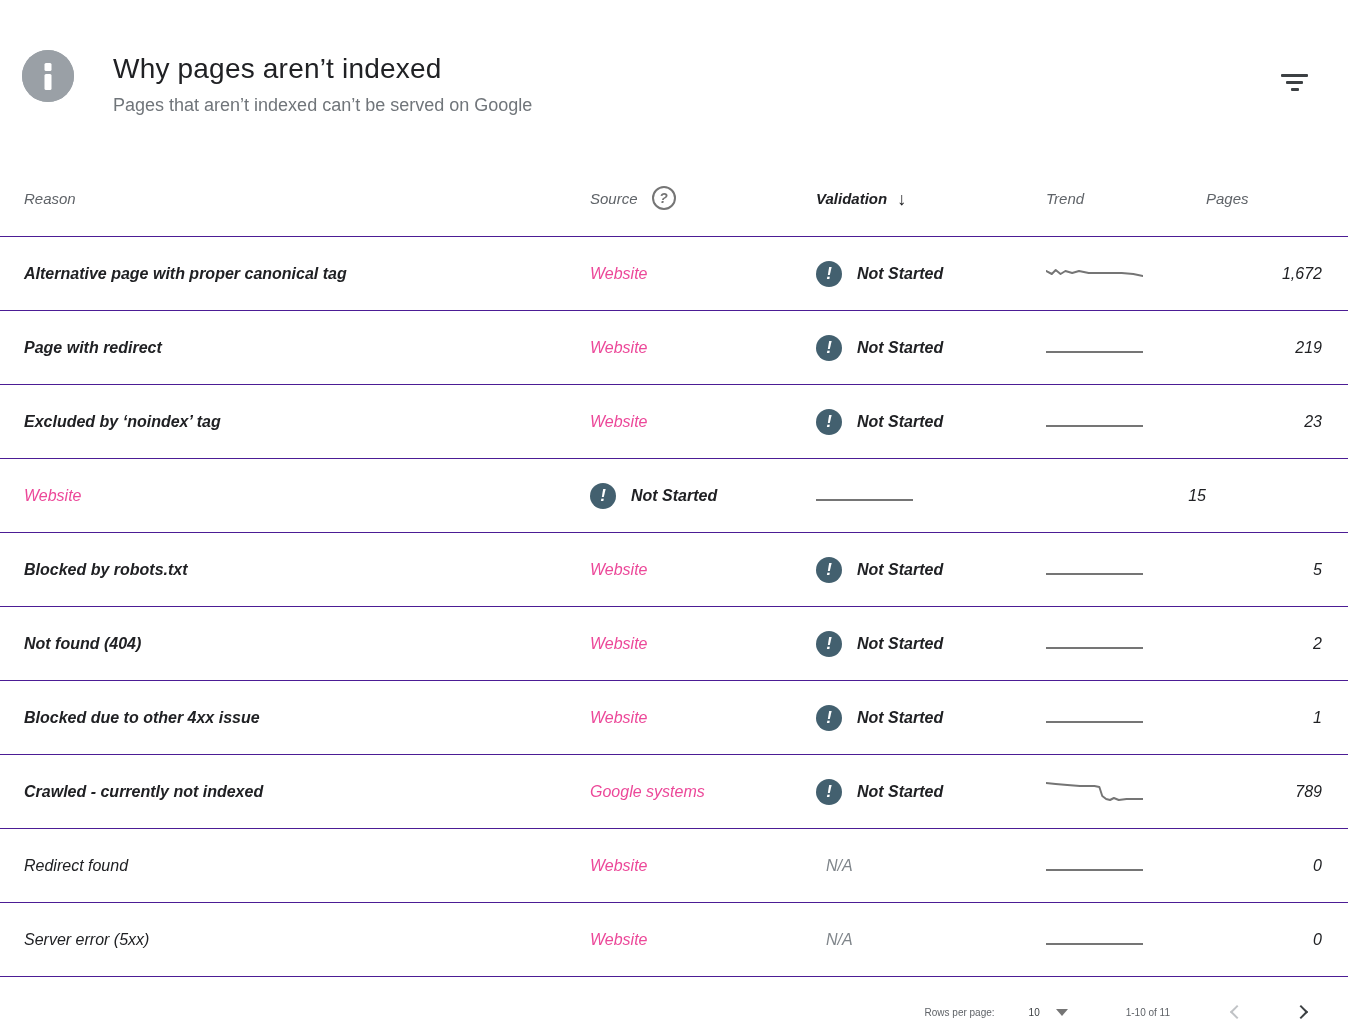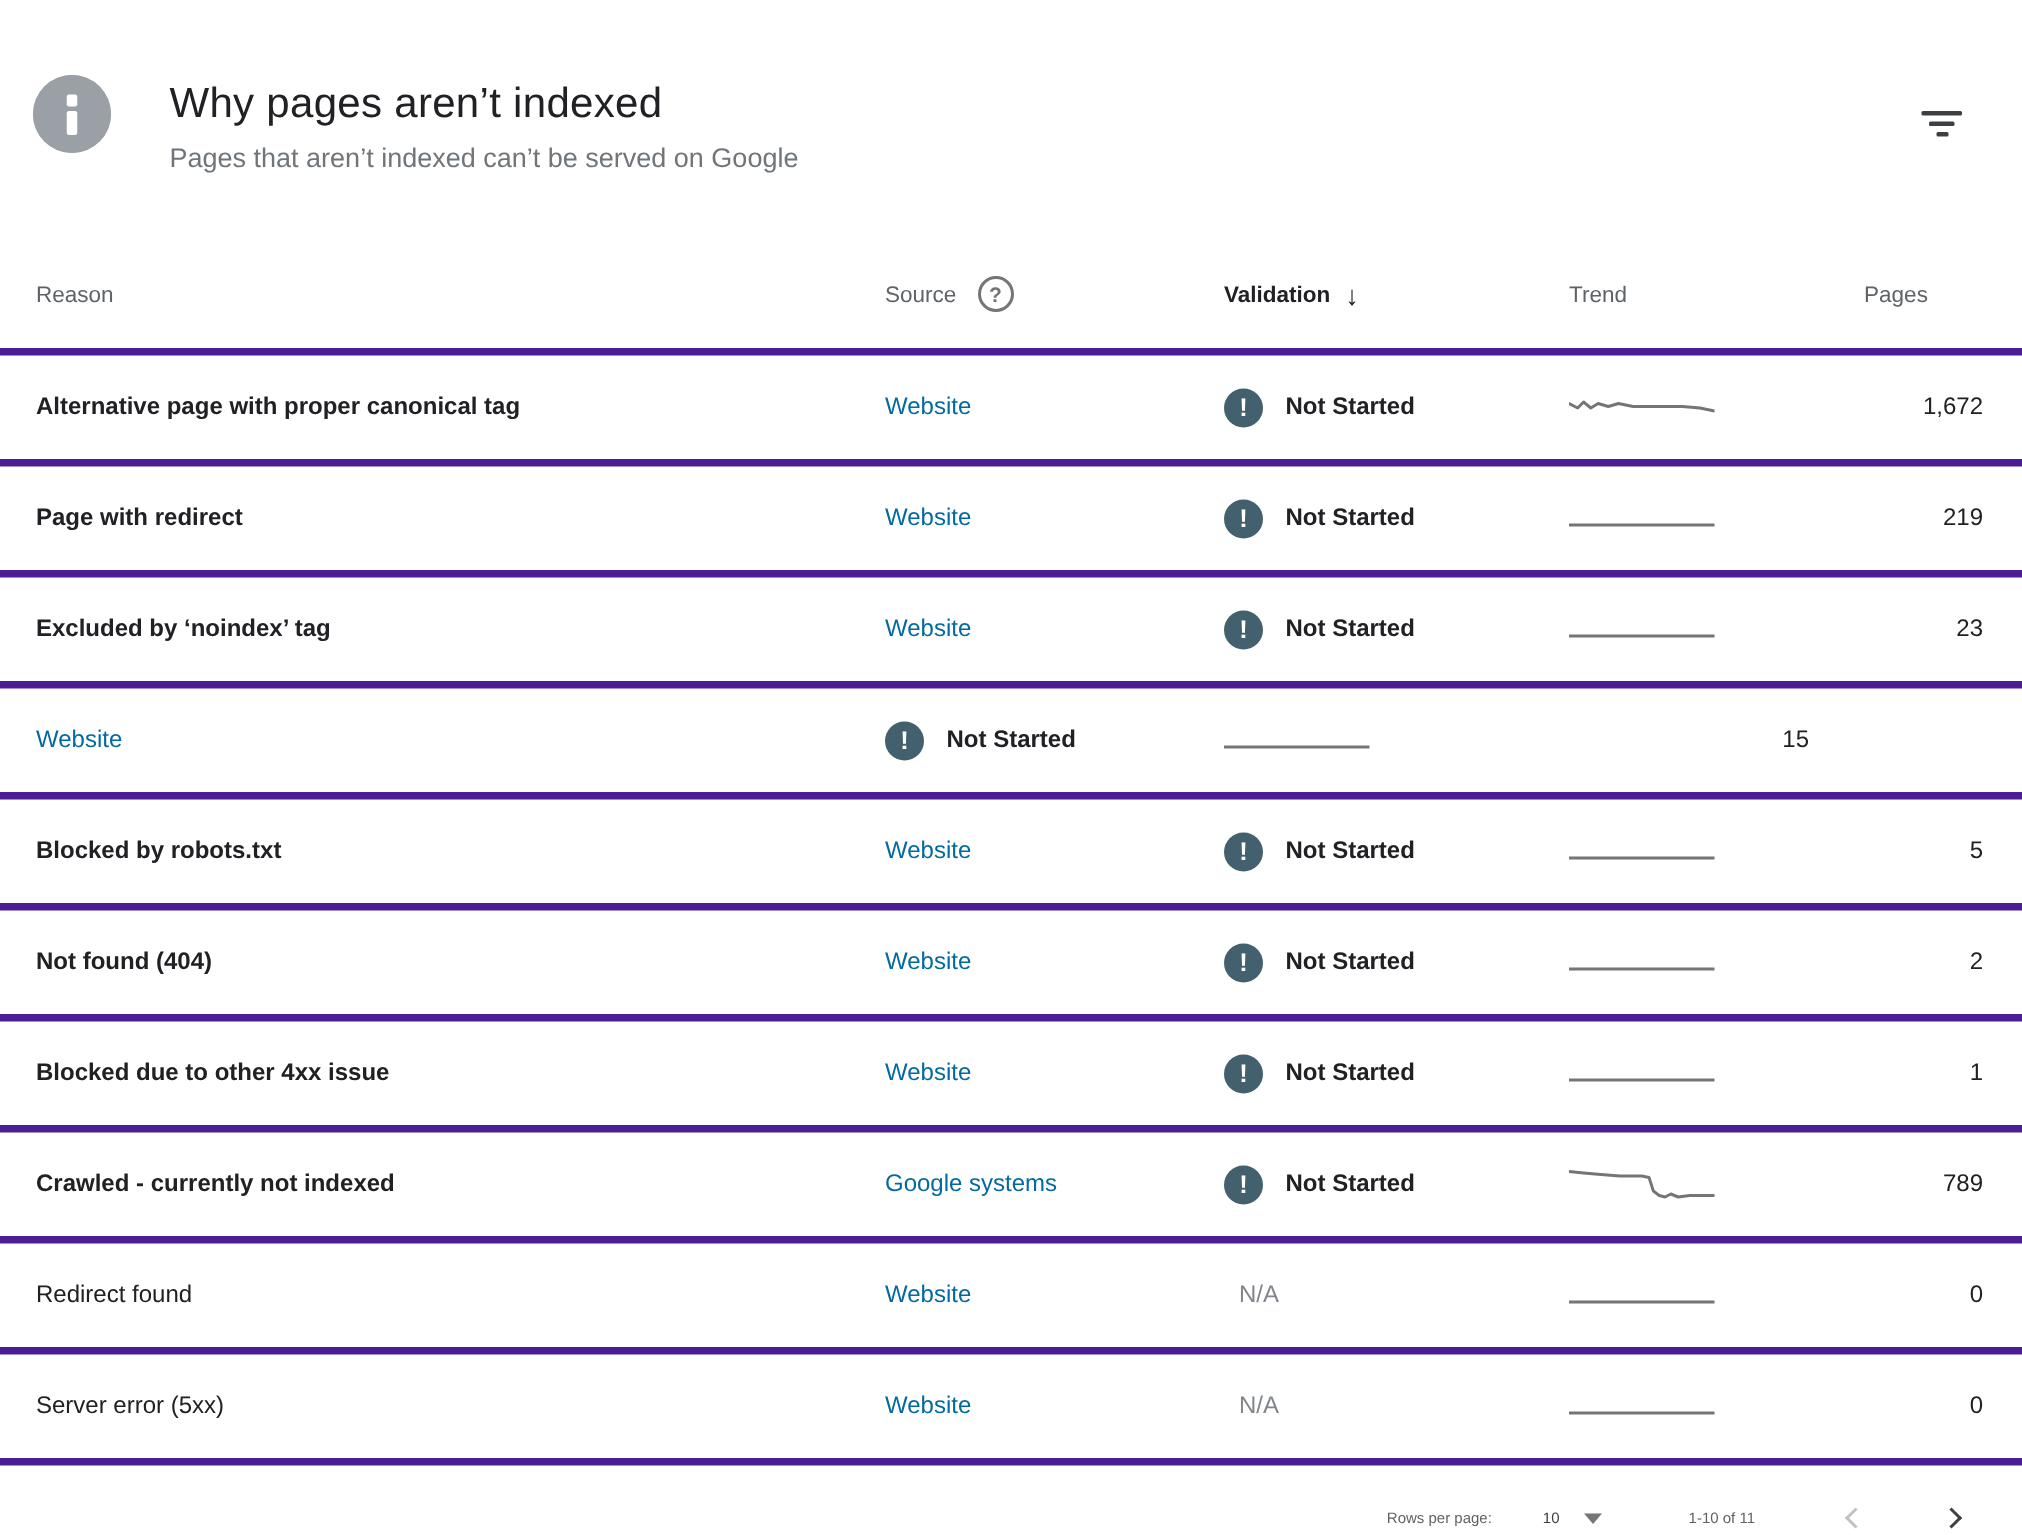--- a/index.html
+++ b/index.html
@@ -15,35 +15,35 @@
   .page-title { font-size:28px; font-weight:400; margin:0; line-height:34px; color:#202124; letter-spacing:0.2px; }
   .page-subtitle { font-size:18px; color:#70757a; margin-top:9px;text-align:center; }
   .filter-btn { margin-left:auto; margin-top:16px; background:none; border:none; padding:8px; cursor:pointer; }
   .filter-icon i { display:block; height:3px; background:#3c4043; border-radius:1px; margin:0 auto 4px auto; }
   .filter-icon i:nth-child(1){ width:27px; }
   .filter-icon i:nth-child(2){ width:17px; }
   .filter-icon i:nth-child(3){ width:8px; margin-bottom:0; }
 
   
   .grid-row { display:grid; grid-template-columns:566px 226px 230px 160px 1fr;
-              padding:0 26px 0 24px; align-items:center; border-bottom:5px solid #4c1d95; }
+              padding:0 26px 0 24px; align-items:center; border-bottom:1px solid #4c1d95;font-style:italic; }
   .thead { height:87px; font-size:15px; color:#5f6368; padding-top:10px; }
   .th { cursor:pointer; }
   .th-validation { color:#202124; font-weight:700; display:flex; align-items:center; gap:10px; }
   .sort-arrow { font-size:18px; font-weight:400; position:relative; top:1px; }
   .th-source { display:flex; align-items:center; }
   .help-circle { width:24px; height:24px; border:2px solid #757575; border-radius:50%; color:#757575;
                  font-size:14px; font-weight:700; display:inline-flex; align-items:center; justify-content:center;
                  margin-left:14px; cursor:pointer; }
-  .th-pages { text-align:center; }
+  .th-pages { text-align:left; }
 
   .row { height:74px; font-size:16px; cursor:pointer; }
   .cell-reason { font-weight:700; padding-right:16px; color:#202124; }
   .row.dim .cell-reason { font-weight:400; }
-  .cell-source { color:#0369a1; }
+  .cell-source { color:#ec4899; }
   .cell-validation { display:flex; align-items:center; gap:15px; font-weight:700; color:#202124; }
   .cell-validation.na { color:#80868b; font-weight:400; padding-left:10px; }
   .badge { width:26px; height:26px; flex:0 0 26px; border-radius:50%; color:#fff;
            display:flex; align-items:center; justify-content:center; font-size:17px; font-weight:700; }
   .cell-trend svg { display:block; }
   .cell-pages { text-align:right; color:#202124; }
 
   
   .pagination { height:70px; display:flex; align-items:center; justify-content:flex-end;
                 padding-right:36px; font-size:10px; color:#5f6368; }

